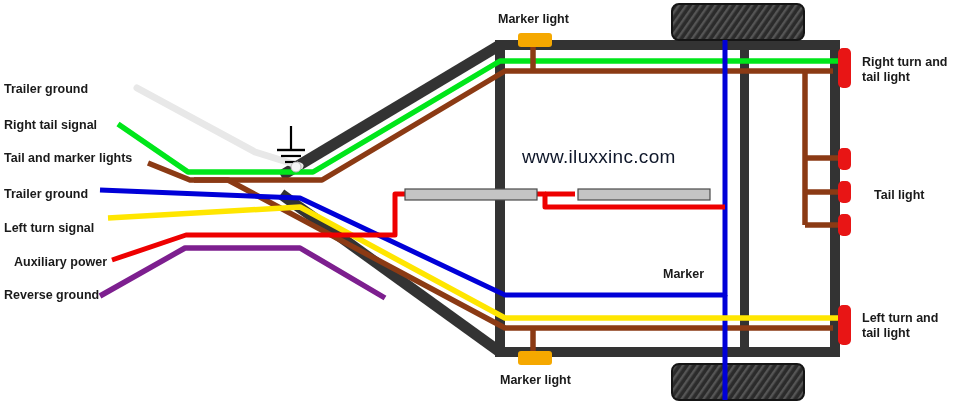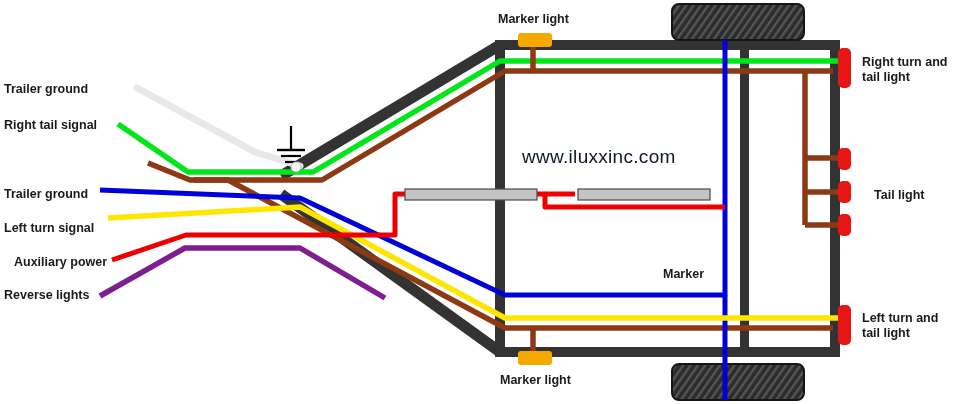--- a/index.html
+++ b/index.html
@@ -144,24 +144,25 @@
       <rect x="838" y="214" width="13" height="22" rx="5" ry="5" fill="#e81515"></rect>
     </g>
     <g>
       <rect x="838" y="305" width="13" height="40" rx="5" ry="5" fill="#e81515"></rect>
     </g>
 
   </svg>
 
   <div class="lbl" style="left:4px;  top:82px;">Trailer ground</div>
   <div class="lbl" style="left:4px;  top:118px;">Right tail signal</div>
+  <div class="lbl" style="left:4px;  top:151px;">Tail and marker lights</div>
   <div class="lbl" style="left:4px;  top:187px;">Trailer ground</div>
   <div class="lbl" style="left:4px;  top:221px;">Left turn signal</div>
   <div class="lbl" style="left:4px;  top:255px;margin-left:10px;">Auxiliary power</div>
-  <div class="lbl" style="left:4px;  top:288px;">Reverse lights</div>
+  <div class="lbl" style="left:4px;  top:288px;">Reverse ground</div>
 
   <div class="lbl" style="left:498px; top:12px;">Marker light</div>
   <div class="lbl" style="left:500px; top:373px;">Marker light</div>
 
   <div class="lbl two-line" style="left:862px; top:55px;">Right turn and tail light</div>
   <div class="lbl" style="left:862px; top:188px;margin-left:12px;">Tail light</div>
   <div class="lbl two-line" style="left:862px; top:311px;">Left turn and tail light</div>
 
   <div class="lbl" style="left:663px; top:267px;">Marker</div>
 

